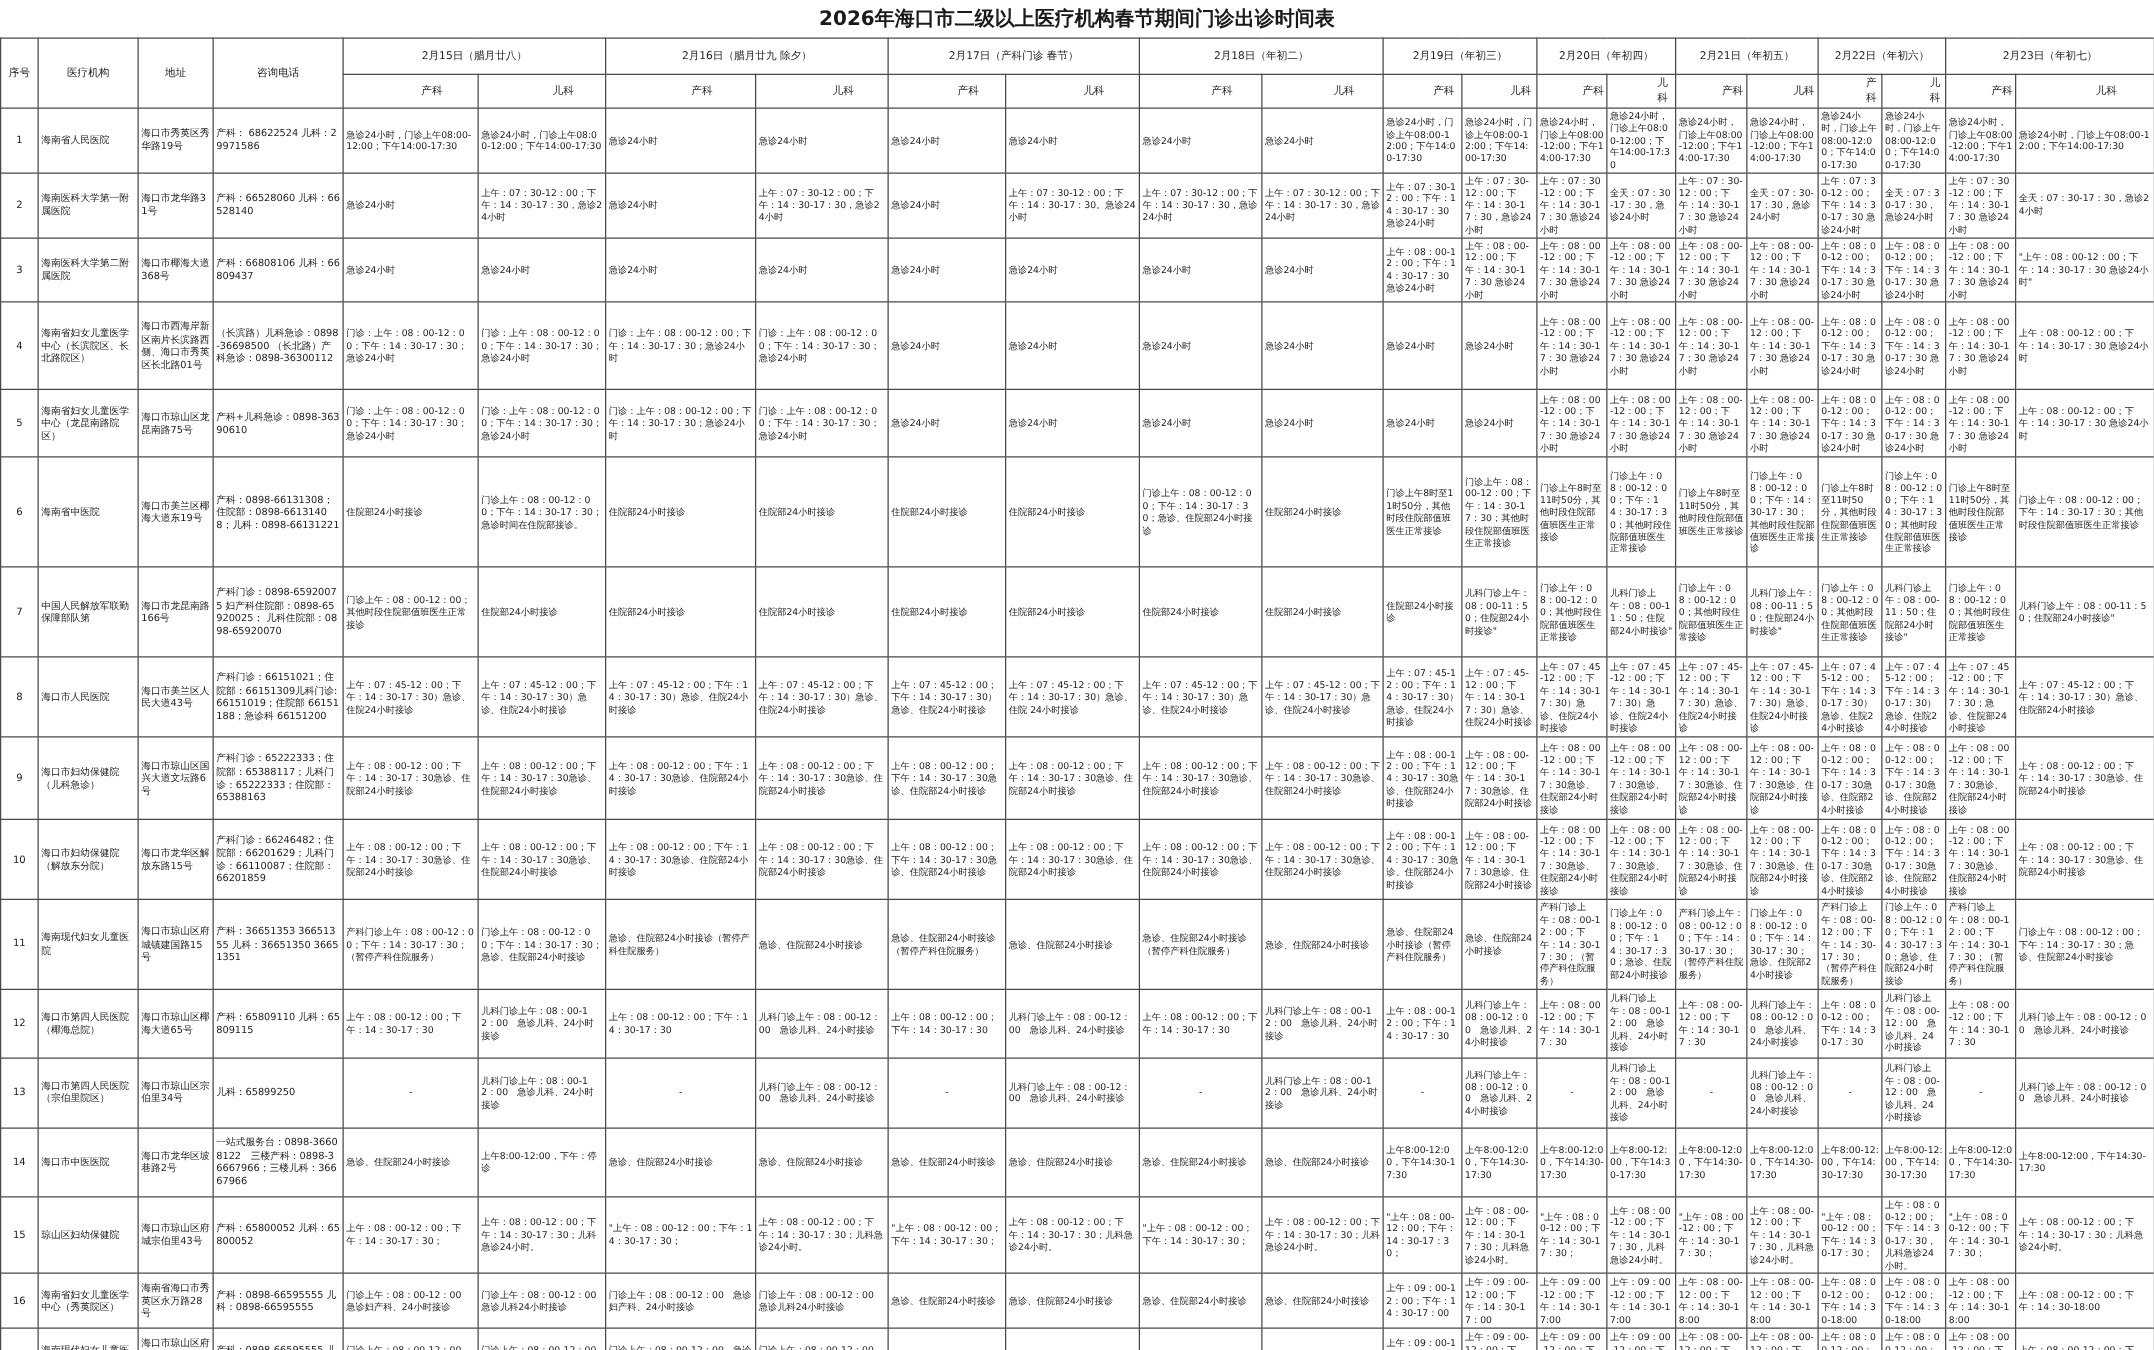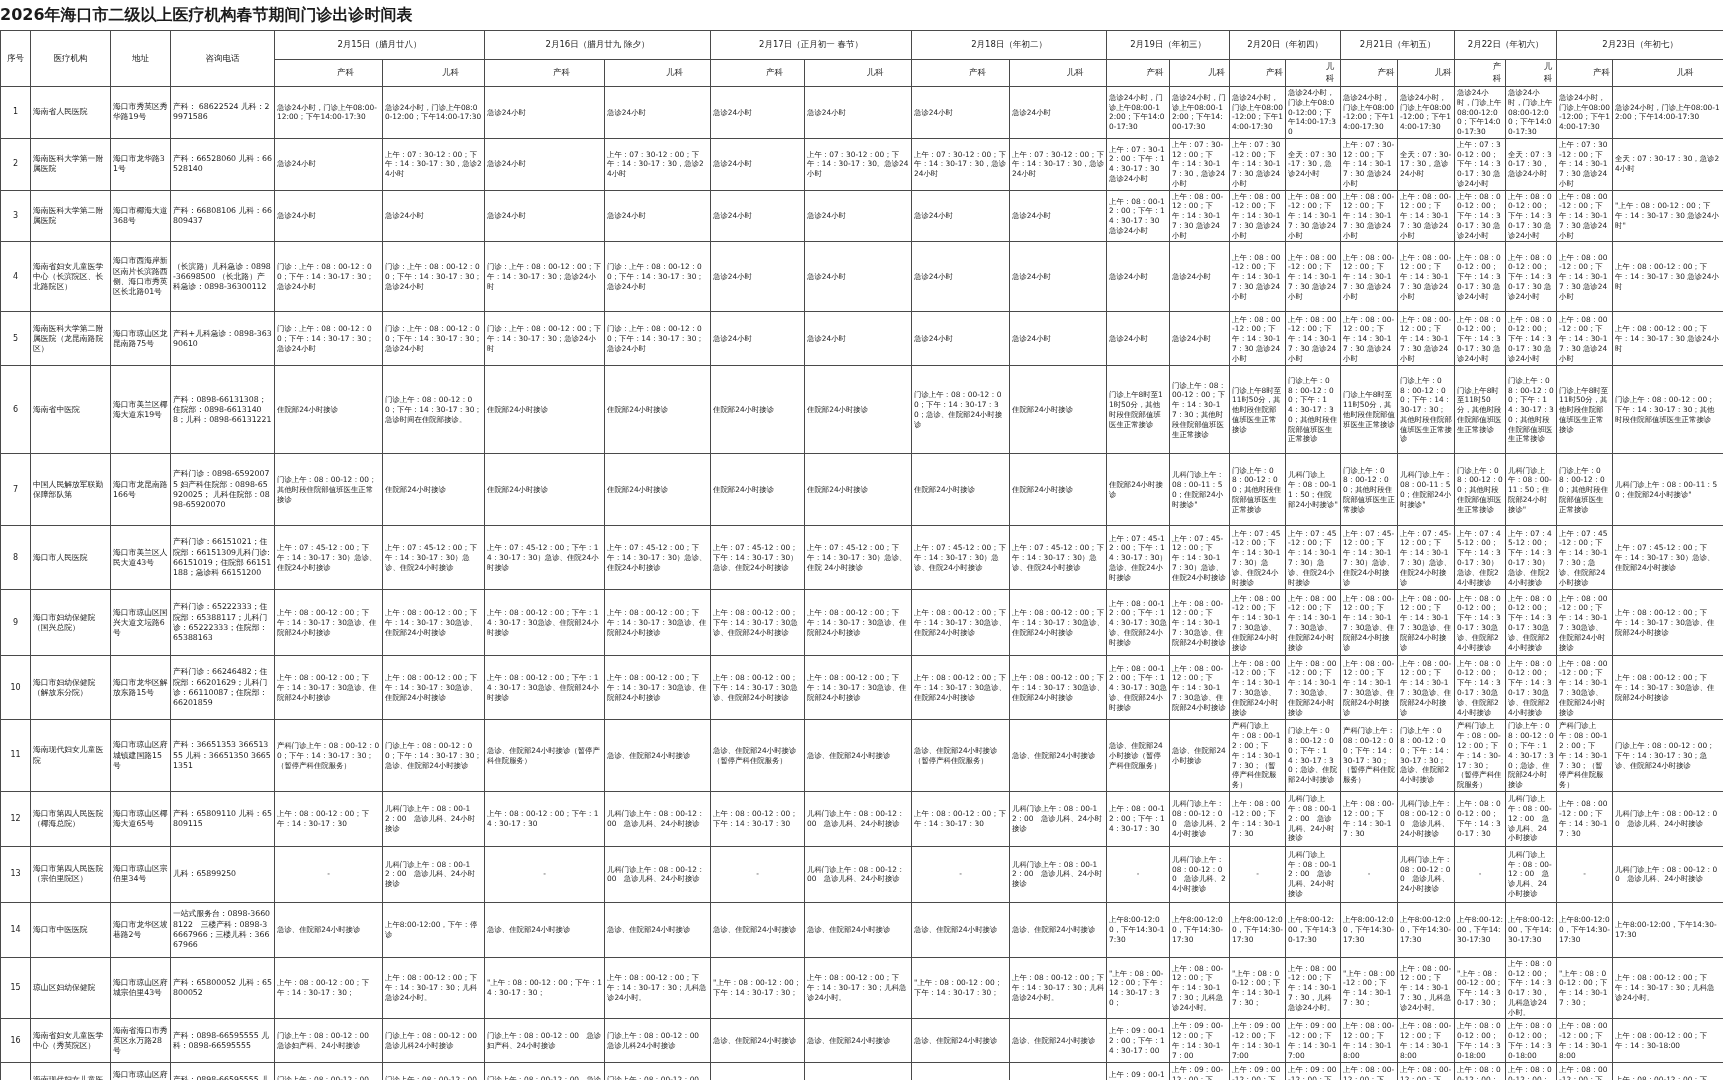--- a/index.html
+++ b/index.html
@@ -1,18 +1,18 @@
 <!DOCTYPE html>
 <html><head>
 <meta charset="utf-8">
 <style>
   html,body { margin:0; padding:0; background:#fff; }
   body { width:1723px; font-family:"DejaVu Sans", sans-serif; color:#1a1a1a; }
   .sheet { width:1723px; }
-  .title { height:30px; line-height:30px; text-align:left; font-size:16px; font-weight:bold; }
+  .title { height:30px; line-height:30px; text-align:center; font-size:16px; font-weight:bold; }
   table { border-collapse:collapse; table-layout:fixed; width:1723px; }
   th, td { border:1px solid #4a4a4a; padding:1px 2px; vertical-align:middle; overflow:hidden; }
   thead th { font-size:8.5px; font-weight:normal; text-align:center; }
   thead tr.dates th { height:26px; }
   thead tr.depts th { height:18px;padding-left:36px; }
   tbody td { font-size:7.4px; line-height:1.32; text-align:left; word-break:break-all; }
   td.c { text-align:center; }
   td.idx { text-align:center; font-size:8px; }
   td.hosp, td.addr, td.phone { font-size:7.8px; }
 </style>
@@ -47,21 +47,21 @@
         <col style="width: 111px;">
       </colgroup>
       <thead>
         <tr class="dates">
           <th rowspan="2">序号</th>
           <th rowspan="2">医疗机构</th>
           <th rowspan="2">地址</th>
           <th rowspan="2">咨询电话</th>
           <th colspan="2">2月15日（腊月廿八）</th>
           <th colspan="2">2月16日（腊月廿九 除夕）</th>
-          <th colspan="2">2月17日（正月初一 春节）</th>
+          <th colspan="2">2月17日（产科门诊 春节）</th>
           <th colspan="2">2月18日（年初二）</th>
           <th colspan="2">2月19日（年初三）</th>
           <th colspan="2">2月20日（年初四）</th>
           <th colspan="2">2月21日（年初五）</th>
           <th colspan="2">2月22日（年初六）</th>
           <th colspan="2">2月23日（年初七）</th>
         </tr>
         <tr class="depts">
           <th>产科</th>
           <th>儿科</th>
@@ -175,21 +175,21 @@
           <td>上午：08：00-12：00；下午：14：30-17：30 急诊24小时</td>
           <td>上午：08：00-12：00；下午：14：30-17：30 急诊24小时</td>
           <td>上午：08：00-12：00；下午：14：30-17：30 急诊24小时</td>
           <td>上午：08：00-12：00；下午：14：30-17：30 急诊24小时</td>
           <td>上午：08：00-12：00；下午：14：30-17：30 急诊24小时</td>
           <td>上午：08：00-12：00；下午：14：30-17：30 急诊24小时</td>
           <td>上午：08：00-12：00；下午：14：30-17：30 急诊24小时</td>
         </tr>
         <tr style="height: 54px;">
           <td class="idx">5</td>
-          <td class="hosp">海南医科大学第二附属医院（龙昆南路院区）</td>
+          <td class="hosp">海南省妇女儿童医学中心（龙昆南路院区）</td>
           <td class="addr">海口市琼山区龙昆南路75号</td>
           <td class="phone">产科+儿科急诊：0898-36390610</td>
           <td>门诊：上午：08：00-12：00；下午：14：30-17：30；急诊24小时</td>
           <td>门诊：上午：08：00-12：00；下午：14：30-17：30；急诊24小时</td>
           <td>门诊：上午：08：00-12：00；下午：14：30-17：30；急诊24小时</td>
           <td>门诊：上午：08：00-12：00；下午：14：30-17：30；急诊24小时</td>
           <td>急诊24小时</td>
           <td>急诊24小时</td>
           <td>急诊24小时</td>
           <td>急诊24小时</td>
@@ -271,21 +271,21 @@
           <td>上午：07：45-12：00；下午：14：30-17：30）急诊、住院24小时接诊</td>
           <td>上午：07：45-12：00；下午：14：30-17：30）急诊、住院24小时接诊</td>
           <td>上午：07：45-12：00；下午：14：30-17：30）急诊、住院24小时接诊</td>
           <td>上午：07：45-12：00；下午：14：30-17：30）急诊、住院24小时接诊</td>
           <td>上午：07：45-12：00；下午：14：30-17：30）急诊、住院24小时接诊</td>
           <td>上午：07：45-12：00；下午：14：30-17：30；急诊、住院部24小时接诊</td>
           <td>上午：07：45-12：00；下午：14：30-17：30）急诊、住院部24小时接诊</td>
         </tr>
         <tr style="height: 66px;">
           <td class="idx">9</td>
-          <td class="hosp">海口市妇幼保健院（国兴总院）</td>
+          <td class="hosp">海口市妇幼保健院（儿科急诊）</td>
           <td class="addr">海口市琼山区国兴大道文坛路6号</td>
           <td class="phone">产科门诊：65222333；住院部：65388117；儿科门诊：65222333；住院部：65388163</td>
           <td>上午：08：00-12：00；下午：14：30-17：30急诊、住院部24小时接诊</td>
           <td>上午：08：00-12：00；下午：14：30-17：30急诊、住院部24小时接诊</td>
           <td>上午：08：00-12：00；下午：14：30-17：30急诊、住院部24小时接诊</td>
           <td>上午：08：00-12：00；下午：14：30-17：30急诊、住院部24小时接诊</td>
           <td>上午：08：00-12：00；下午：14：30-17：30急诊、住院部24小时接诊</td>
           <td>上午：08：00-12：00；下午：14：30-17：30急诊、住院部24小时接诊</td>
           <td>上午：08：00-12：00；下午：14：30-17：30急诊、住院部24小时接诊</td>
           <td>上午：08：00-12：00；下午：14：30-17：30急诊、住院部24小时接诊</td>

